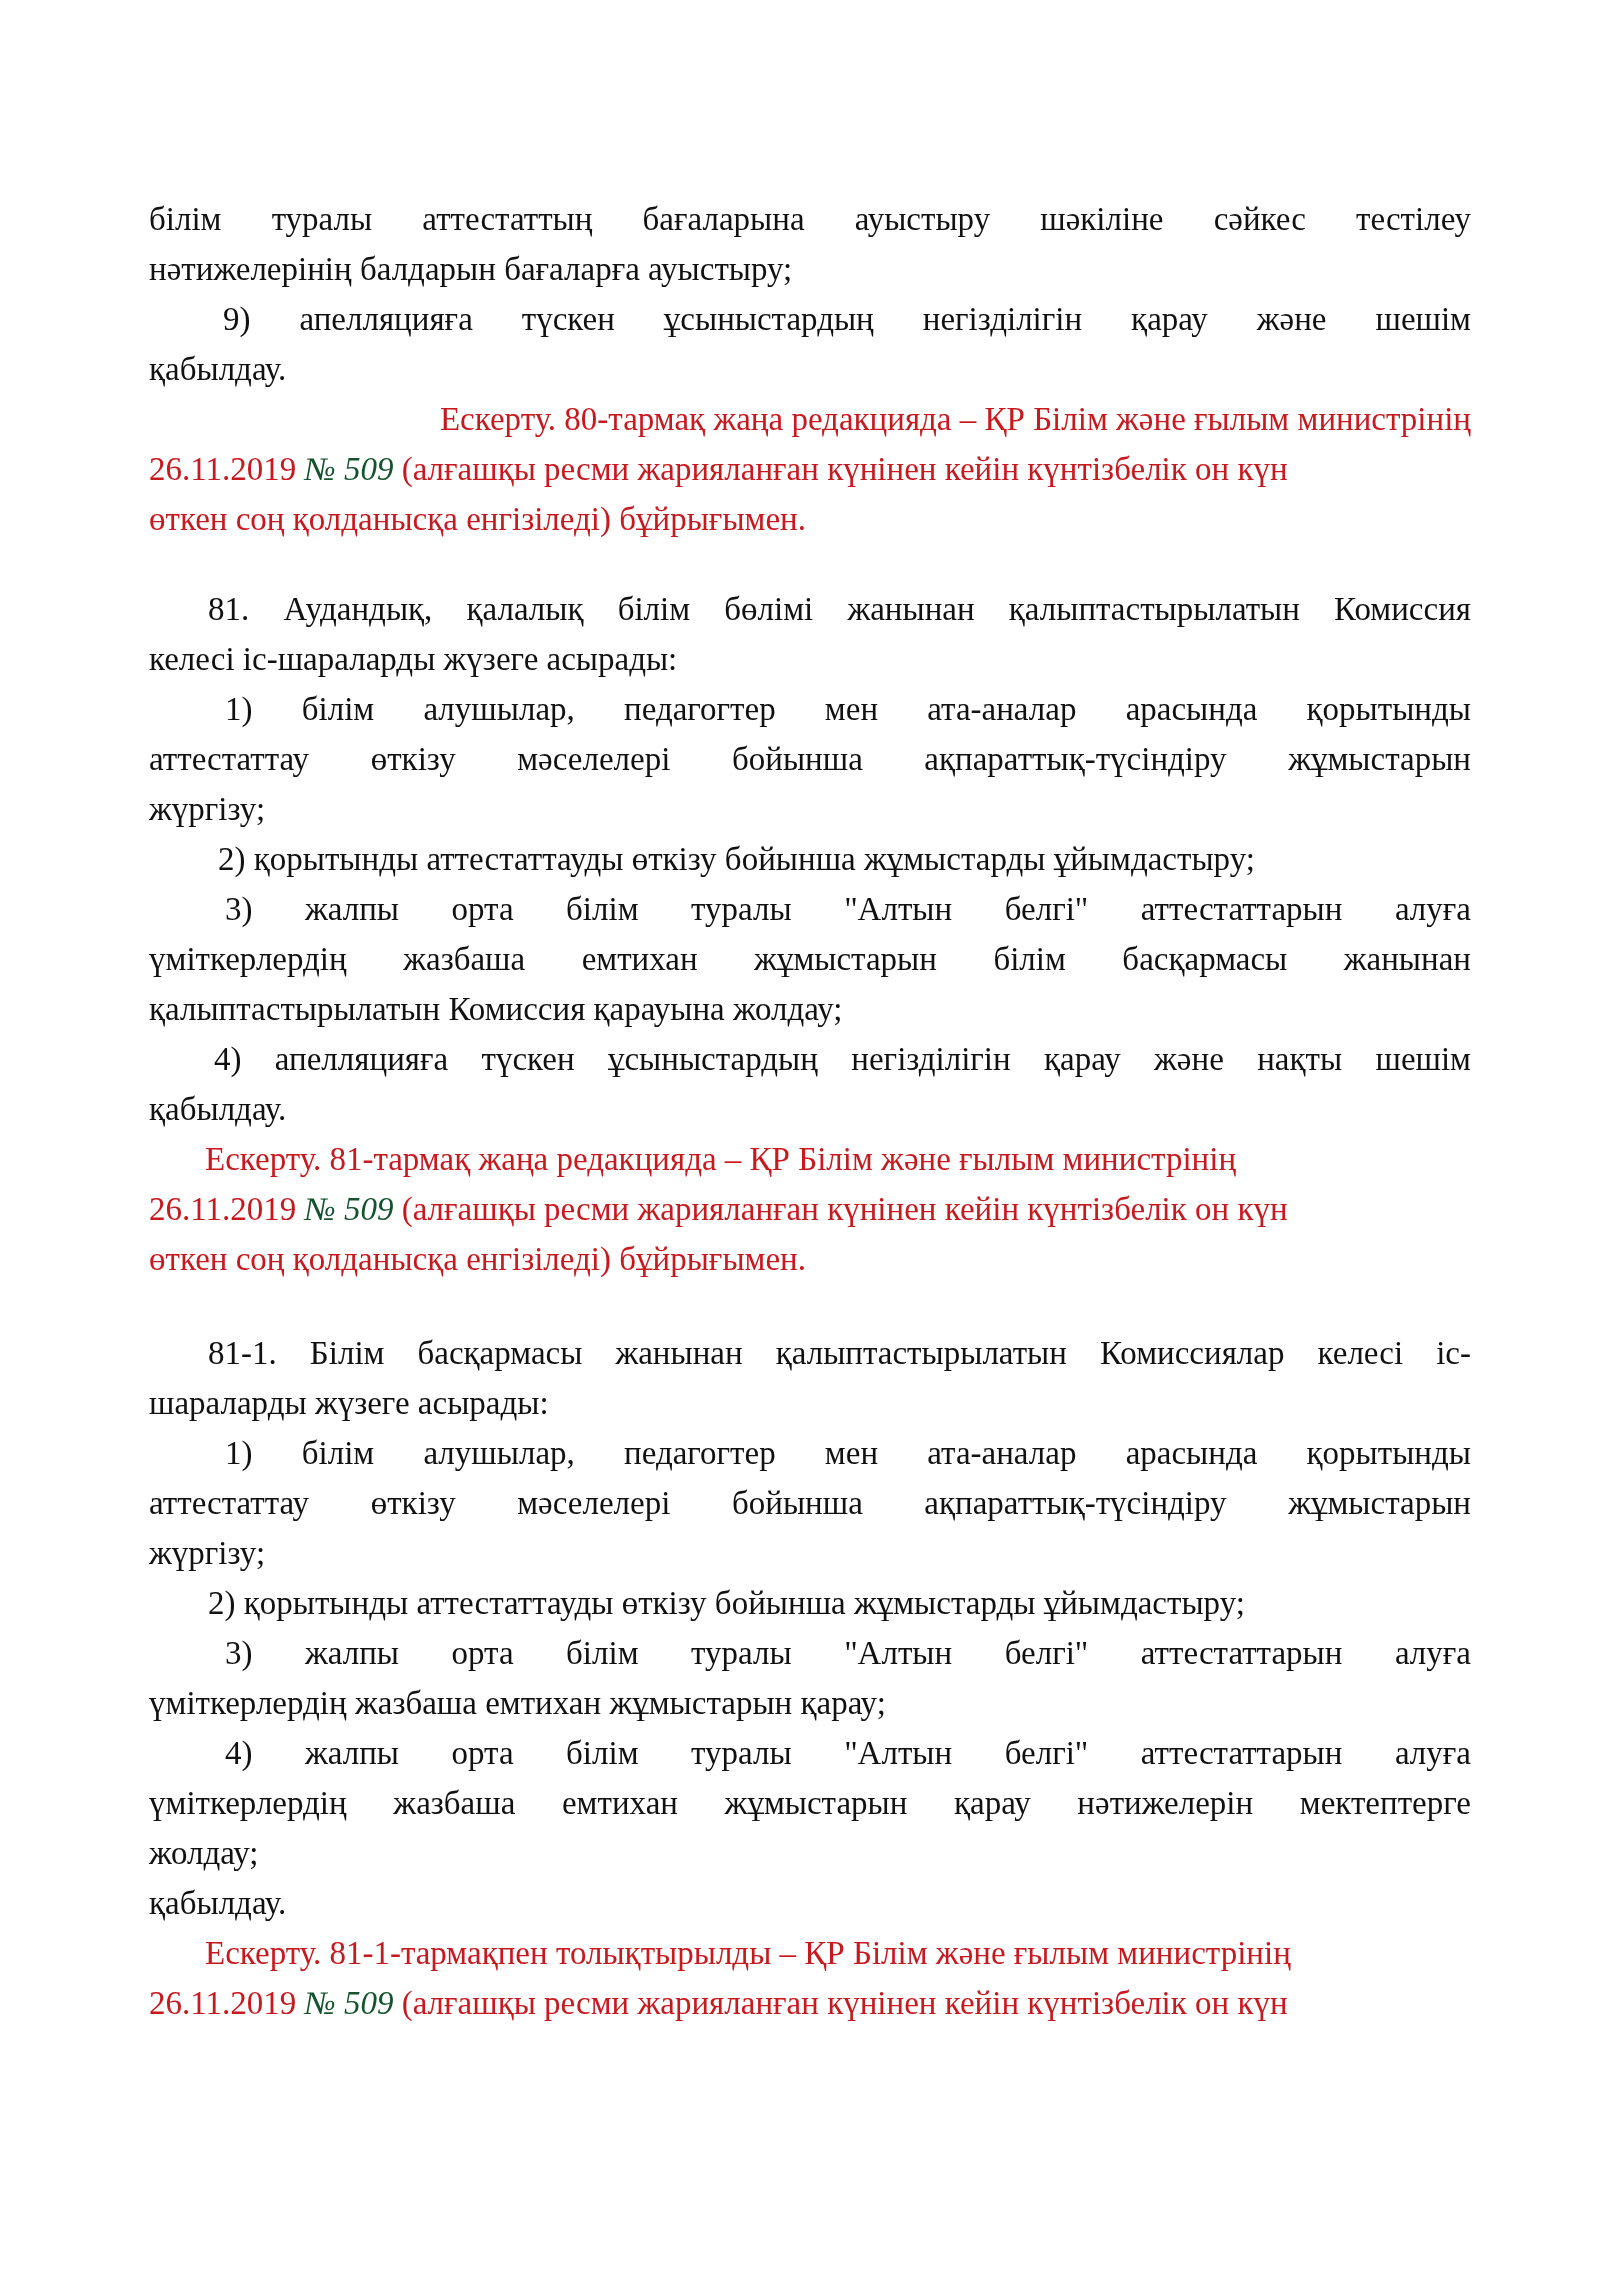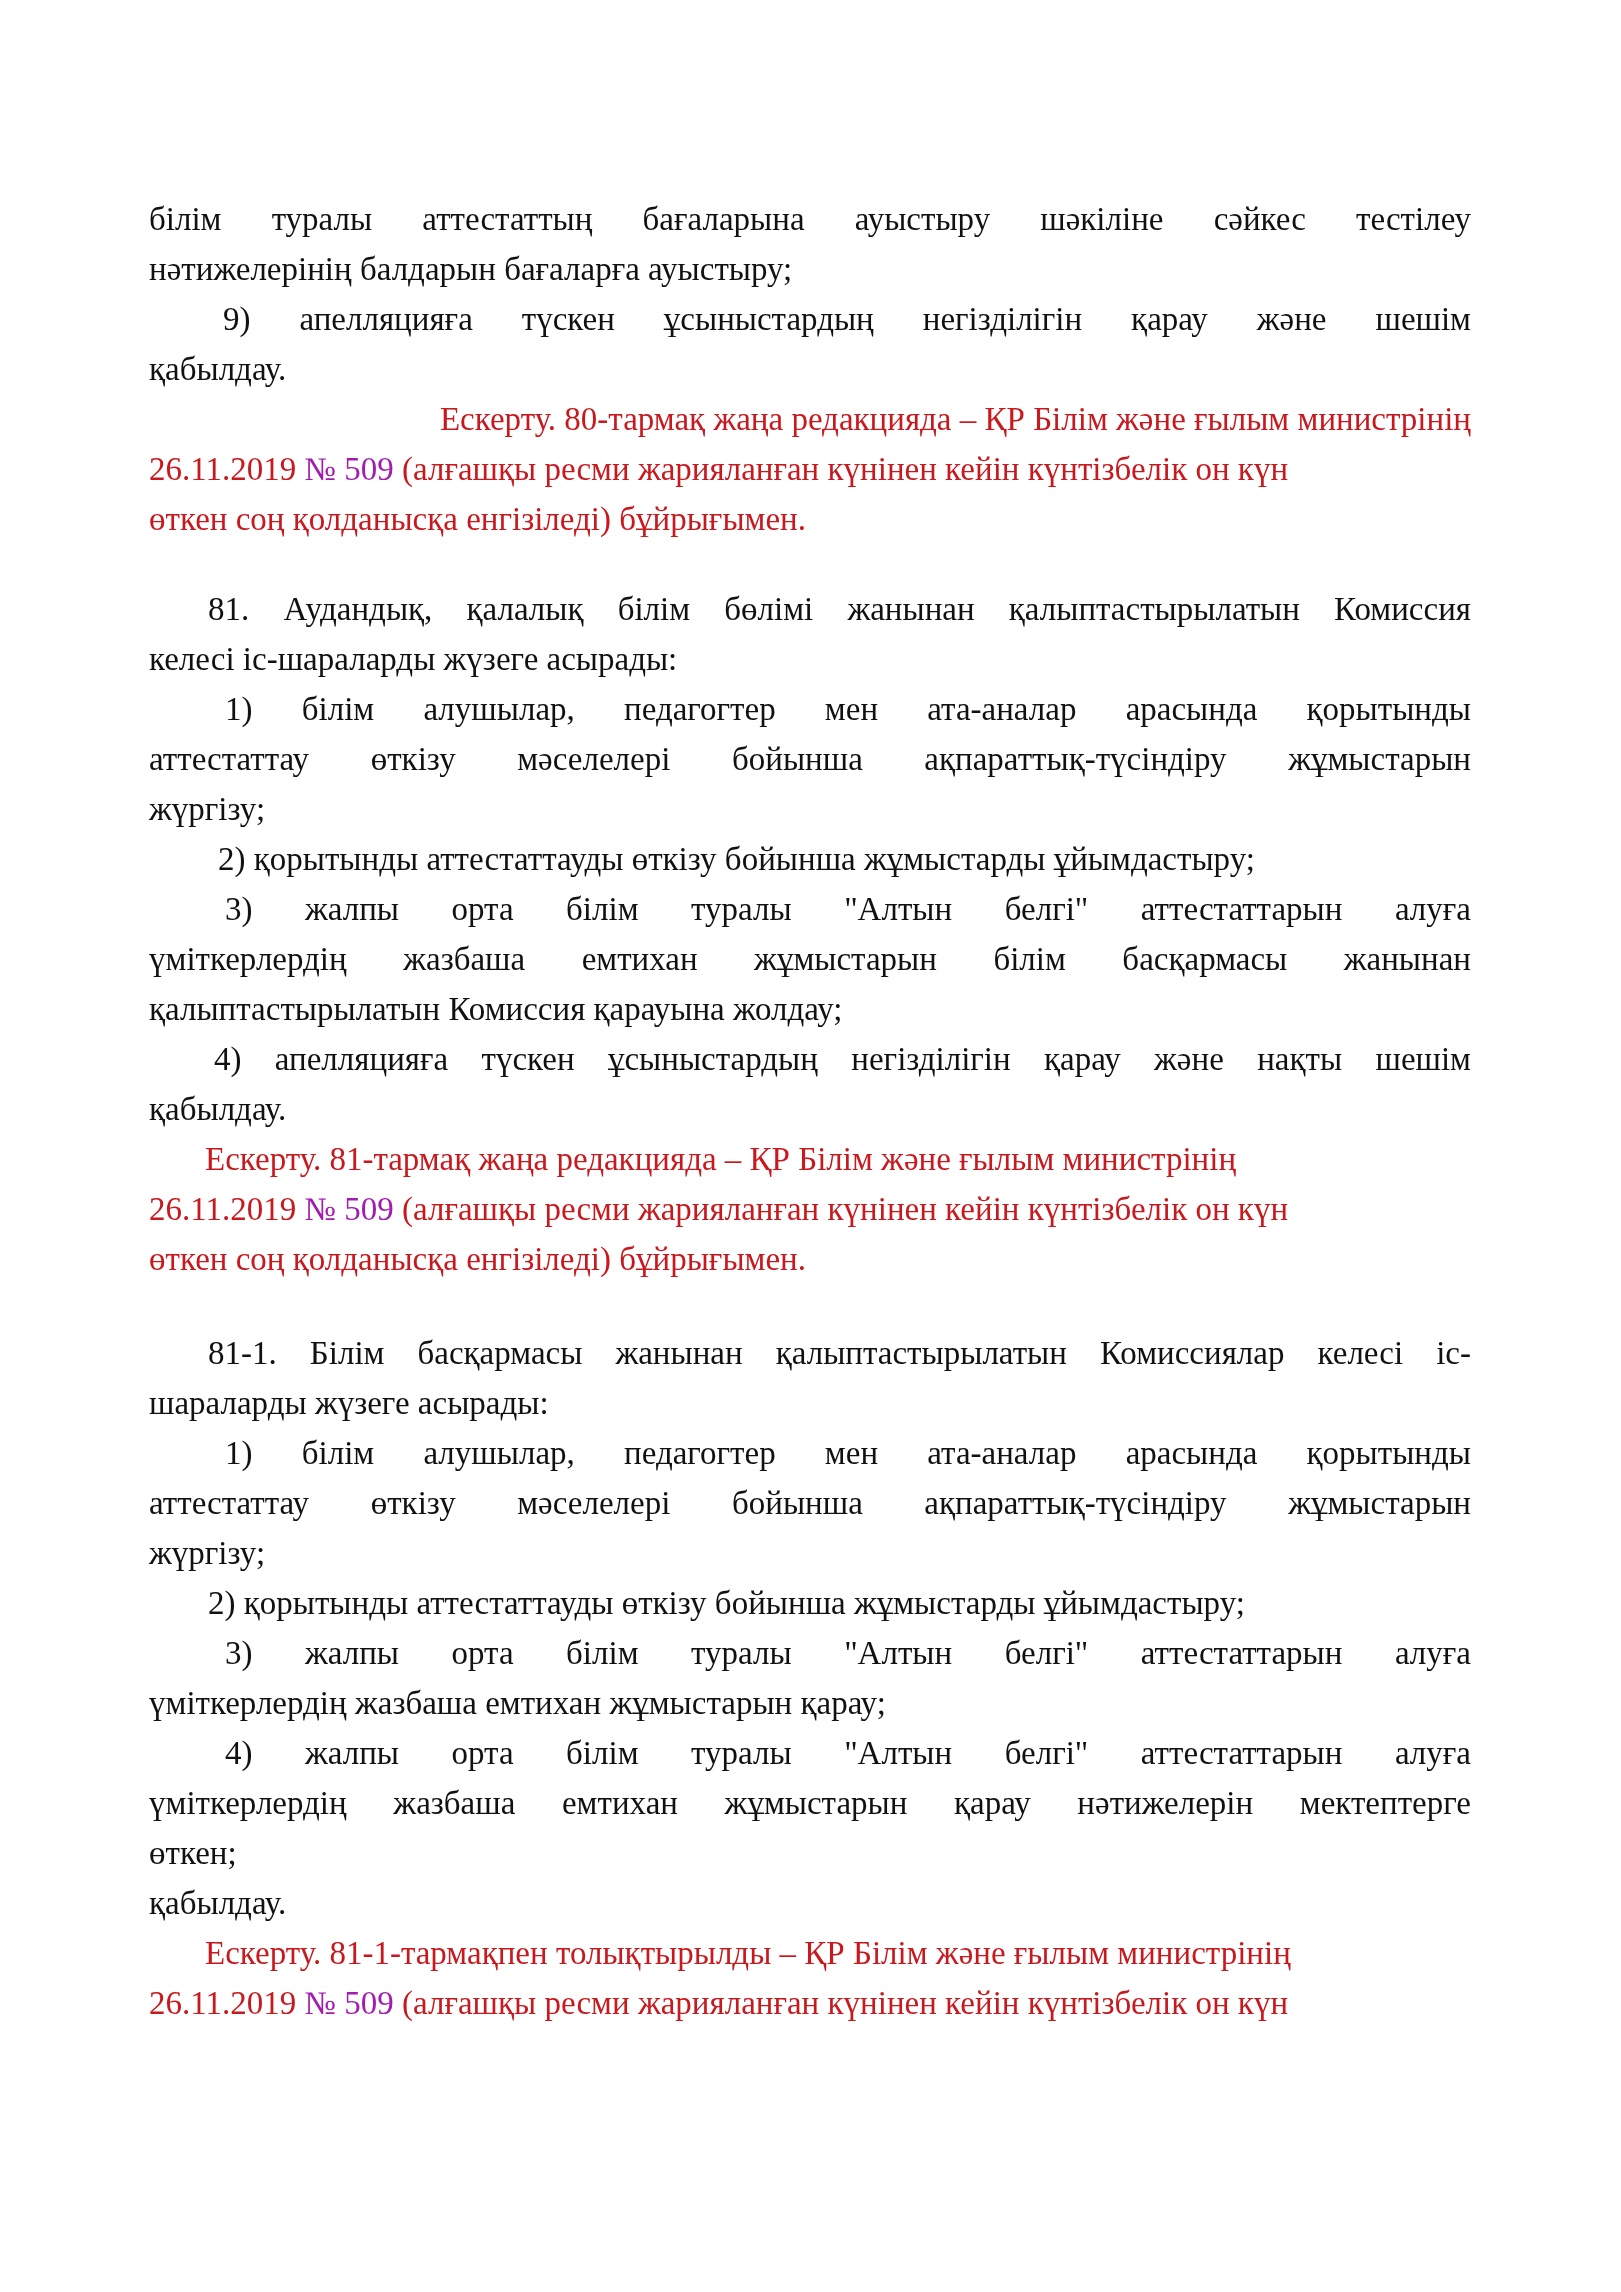--- a/index.html
+++ b/index.html
@@ -5,21 +5,21 @@
     html, body { margin: 0; padding: 0; background: #ffffff; }
     body { width: 1621px; height: 2293px; position: relative; overflow: hidden; }
     .page {
       position: absolute; left: 0; top: 0; width: 1621px; height: 2293px; background: #ffffff; border-radius: 8px;
     }
     .block {
       position: absolute; left: 149px; width: 1322px;
       font-family: "Liberation Serif", "DejaVu Serif", serif;
       font-size: 33px; line-height: 50px; color: #111111;
     }
-    .num { color: #a21caf; }
+    .num { color: #14532d; font-style: italic; }
     .line { display: block; white-space: nowrap; }
     .just { display: block; text-align: justify; text-align-last: justify; white-space: normal; }
   </style>
 </head>
 <body>
 
 <div class="page">
 
   <div class="block" style="top:194px;">
     <span class="just">білім туралы аттестаттың бағаларына ауыстыру шәкіліне сәйкес тестілеу</span>
@@ -65,21 +65,21 @@
     <span class="just">аттестаттау өткізу мәселелері бойынша ақпараттық-түсіндіру жұмыстарын</span>
     <span class="line">жүргізу;</span>
 
     <span class="line" style="padding-left:59px;">2) қорытынды аттестаттауды өткізу бойынша жұмыстарды ұйымдастыру;</span>
 
     <span class="just" style="padding-left:76px;">3) жалпы орта білім туралы "Алтын белгі" аттестаттарын алуға</span>
     <span class="line">үміткерлердің жазбаша емтихан жұмыстарын қарау;</span>
 
     <span class="just" style="padding-left:76px;">4) жалпы орта білім туралы "Алтын белгі" аттестаттарын алуға</span>
     <span class="just">үміткерлердің жазбаша емтихан жұмыстарын қарау нәтижелерін мектептерге</span>
-    <span class="line">өткен;</span>
+    <span class="line">жолдау;</span>
 
     <span class="line">қабылдау.</span>
 
     <div style="color:#c8191e;">
       <span class="line" style="padding-left:56px;">Ескерту. 81-1-тармақпен толықтырылды – ҚР Білім және ғылым министрінің</span>
       <span class="line"><span>26.11.2019</span> <span class="num">№ 509</span> <span>(алғашқы ресми жарияланған күнінен кейін күнтізбелік он күн</span></span>
     </div>
   </div>
 
 </div>

